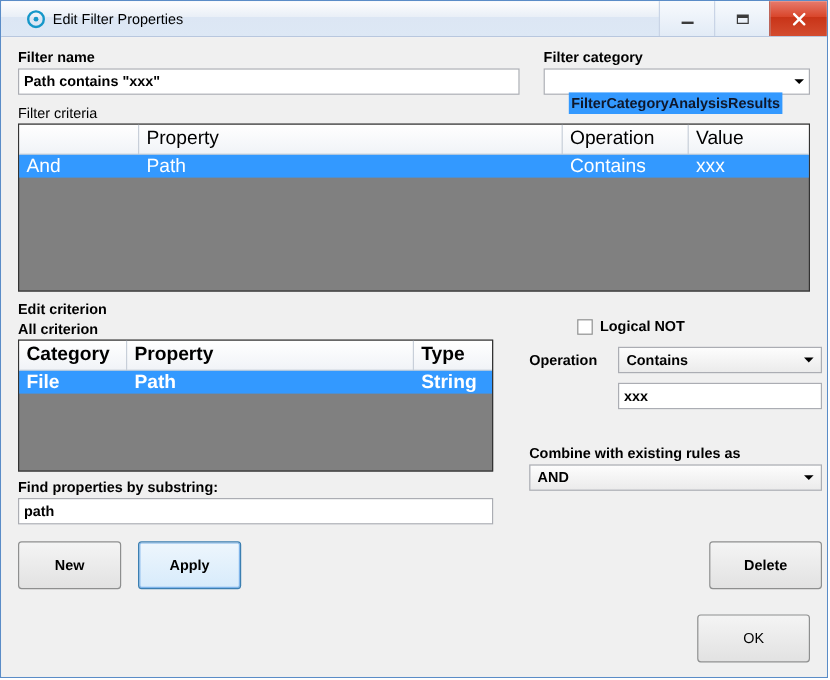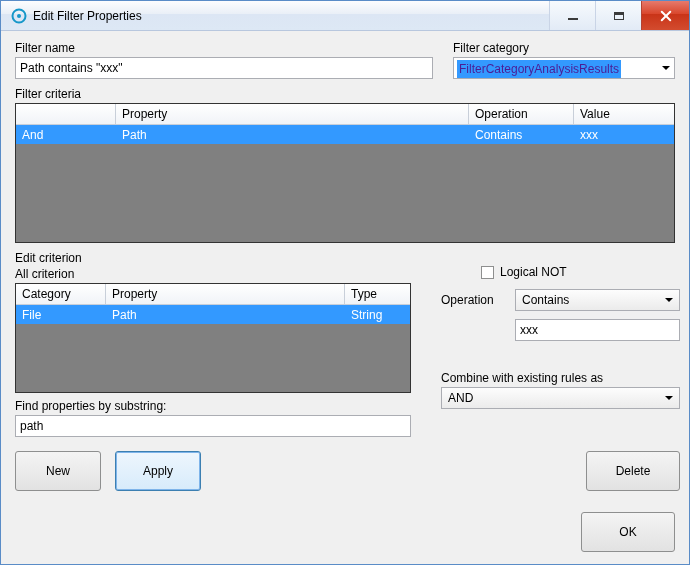--- a/index.html
+++ b/index.html
@@ -19,21 +19,21 @@
     background: #fff;
     display: flex;
     flex-direction: column;
   }
   .titlebar {
     height: 30px;
     background: linear-gradient(to bottom, #fdfdfe 0%, #e9eff7 45%, #dce6f4 46%, #dde8f5 100%);
     border-bottom: 1px solid #b8c7de;
     display: flex;
     align-items: center;
-    padding-left: 10px;
+    padding-left: 21px;
   }
   .titlebar .appicon {
     width: 16px; height: 16px;
     margin-right: 6px;
     display: inline-flex; align-items: center; justify-content: center;
   }
   .titlebar .title {
     flex: 1;
     color: #000;
     font-size: 12px;
@@ -72,21 +72,21 @@
 
   .content {
     flex: 1;
     padding: 10px 14px 12px 14px;
     display: flex;
     flex-direction: column;
     background: #f0f0f0;
   }
 
   .row { display: flex; gap: 20px; }
-  .col { display: flex; flex-direction: column; }
+  .col { display: flex; flex-direction: column; font-weight: bold; }
   .label { color: #000; margin-bottom: 2px; }
 
   input[type=text].tf {
     height: 22px;
     border: 1px solid #abadb3;
     background: #fff;
     padding: 2px 4px;
     font: inherit;
   }
   select.sel, .sel {
@@ -95,24 +95,24 @@
     background: #fff;
     font: inherit;
     padding: 1px 2px;
   }
   .sel-hl {
     background: #fff;
     position: relative;
   }
   .sel-hl .seltext {
     background: #3399ff;
-    color: #4c1d95;
+    color: #0f172a;
     display: inline-block;
     padding: 2px 2px;
-    margin: 1px;
+    margin: 18px;
   }
   .sel-hl .arrow {
     position: absolute; right: 4px; top: 50%; transform: translateY(-50%);
     width: 0; height: 0; border-left: 4px solid transparent; border-right: 4px solid transparent; border-top: 4px solid #000;
   }
   .dd {
     height: 22px;
     border: 1px solid #abadb3;
     background: linear-gradient(to bottom,#fdfdfd,#ebebeb);
     display: flex; align-items: center;
@@ -121,21 +121,21 @@
   }
   .dd .arrow {
     position: absolute; right: 6px; top: 50%; transform: translateY(-50%);
     width: 0; height: 0; border-left: 4px solid transparent; border-right: 4px solid transparent; border-top: 4px solid #000;
   }
 
   .grid {
     border: 1px solid #333;
     background: #808080;
     display: flex; flex-direction: column;
-    font-size: 12px;
+    font-size: 16px;
   }
   .grid .ghead {
     display: flex;
     background: linear-gradient(to bottom,#fff,#f0f3f7);
   }
   .grid .gh {
     padding: 3px 6px;
     border-right: 1px solid #c8cfd9;
     border-bottom: 1px solid #c8cfd9;
     color: #000;

